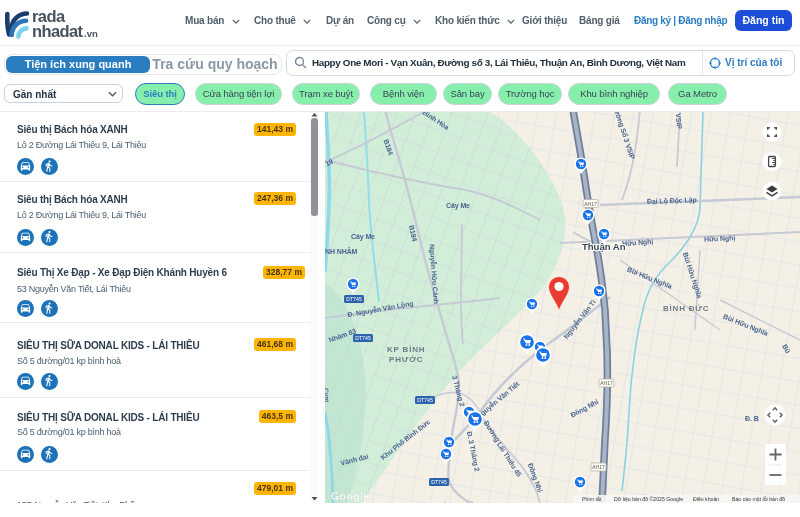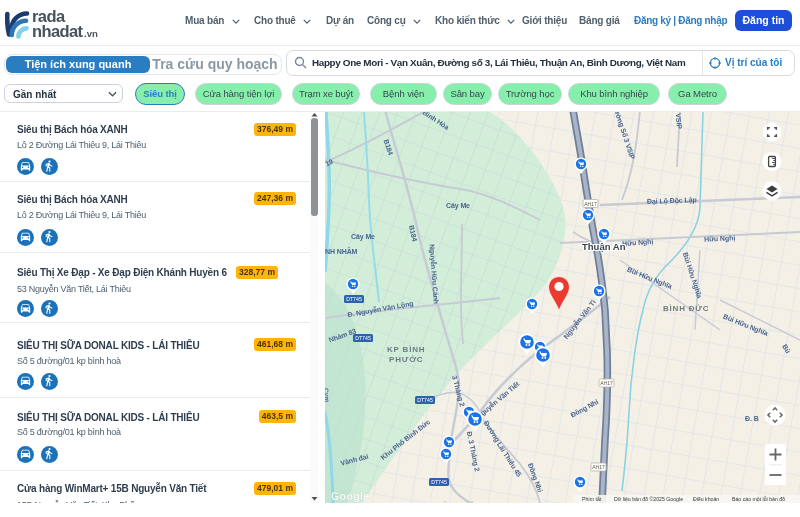--- a/index.html
+++ b/index.html
@@ -71,55 +71,54 @@
 <div class="pill" style="left:292px;width:68px">Trạm xe buýt</div>
 <div class="pill" style="left:370px;width:67px">Bệnh viện</div>
 <div class="pill" style="left:443px;width:49px">Sân bay</div>
 <div class="pill" style="left:498px;width:64px">Trường học</div>
 <div class="pill" style="left:568px;width:92px">Khu bình nghiệp</div>
 <div class="pill" style="left:668px;width:59px">Ga Metro</div>
 <div class="abs" style="left:0;top:111px;width:800px;height:1px;background:#ebebee"></div>
 
 <div class="abs" style="left:0;top:112px;width:318px;height:391px;background:#fff;overflow:hidden" id="panel">
   <div class="it" style="top:11.5px">Siêu thị Bách hóa XANH</div>
-  <div class="bd" style="top:10.5px;right:22px">376,49 m</div>
+  <div class="bd" style="top:10.5px;right:22px">141,43 m</div>
   <div class="ia" style="top:28px">Lô 2 Đường Lái Thiêu 9, Lái Thiêu</div>
   <div class="ic" style="left:17px;top:45.8px"></div>
     <div class="ic" style="left:40.5px;top:45.8px"></div>
   <div class="dv" style="top:69px"></div>
 
   <div class="it" style="top:81.5px">Siêu thị Bách hóa XANH</div>
   <div class="bd" style="top:80px;right:22px">247,36 m</div>
   <div class="ia" style="top:98px">Lô 2 Đường Lái Thiêu 9, Lái Thiêu</div>
   <div class="ic" style="left:17px;top:116.5px"></div>
     <div class="ic" style="left:40.5px;top:116.5px"></div>
   <div class="dv" style="top:140px"></div>
 
   <div class="it" style="top:155px">Siêu Thị Xe Đạp - Xe Đạp Điện Khánh Huyền 6</div>
-  <div class="bd" style="top:153.5px;right:40px">328,77 m</div>
+  <div class="bd" style="top:153.5px;right:13px">328,77 m</div>
   <div class="ia" style="top:172px">53 Nguyễn Văn Tiết, Lái Thiêu</div>
   <div class="ic" style="left:17px;top:188px"></div>
     <div class="ic" style="left:40.5px;top:188px"></div>
   <div class="dv" style="top:210px"></div>
 
   <div class="it" style="top:227.5px">SIÊU THỊ SỮA DONAL KIDS - LÁI THIÊU</div>
   <div class="bd" style="top:225.5px;right:22px">461,68 m</div>
   <div class="ia" style="top:243.5px">Số 5 đường/01 kp bình hoà</div>
   <div class="ic" style="left:17px;top:260.5px"></div>
     <div class="ic" style="left:40.5px;top:260.5px"></div>
   <div class="dv" style="top:285px"></div>
 
   <div class="it" style="top:299.5px">SIÊU THỊ SỮA DONAL KIDS - LÁI THIÊU</div>
   <div class="bd" style="top:297.5px;right:22px">463,5 m</div>
   <div class="ia" style="top:314.5px">Số 5 đường/01 kp bình hoà</div>
   <div class="ic" style="left:17px;top:333.5px"></div>
     <div class="ic" style="left:40.5px;top:333.5px"></div>
   <div class="dv" style="top:358px"></div>
 
-  <div class="it" style="top:370.5px">Cửa hàng WinMart+ 15B Nguyễn Văn Tiết</div>
   <div class="bd" style="top:370px;right:22px">479,01 m</div>
   <div class="ia" style="top:388px">15B Nguyễn Văn Tiết, Khu Phố...</div>
 </div>
 
 <svg class="abs" style="left:0;top:112px;pointer-events:none" width="318" height="391" viewBox="0 112 318 391">
 <defs>
 <g id="car">
         <g transform="scale(0.52) translate(-12 -13)">
           <path d="M18.92 6.01C18.72 5.42 18.16 5 17.5 5h-11c-.66 0-1.21.42-1.42 1.01L3 12v8c0 .55.45 1 1 1h1c.55 0 1-.45 1-1v-1h12v1c0 .55.45 1 1 1h1c.55 0 1-.45 1-1v-8l-2.08-5.99zM6.5 16c-.83 0-1.5-.67-1.5-1.5S5.67 13 6.5 13s1.5.67 1.5 1.5S7.33 16 6.5 16zm11 0c-.83 0-1.5-.67-1.5-1.5s.67-1.5 1.5-1.5 1.5.67 1.5 1.5-.67 1.5-1.5 1.5zM5 11l1.5-4.5h11L19 11H5z" fill="#fff"></path>
         </g>

